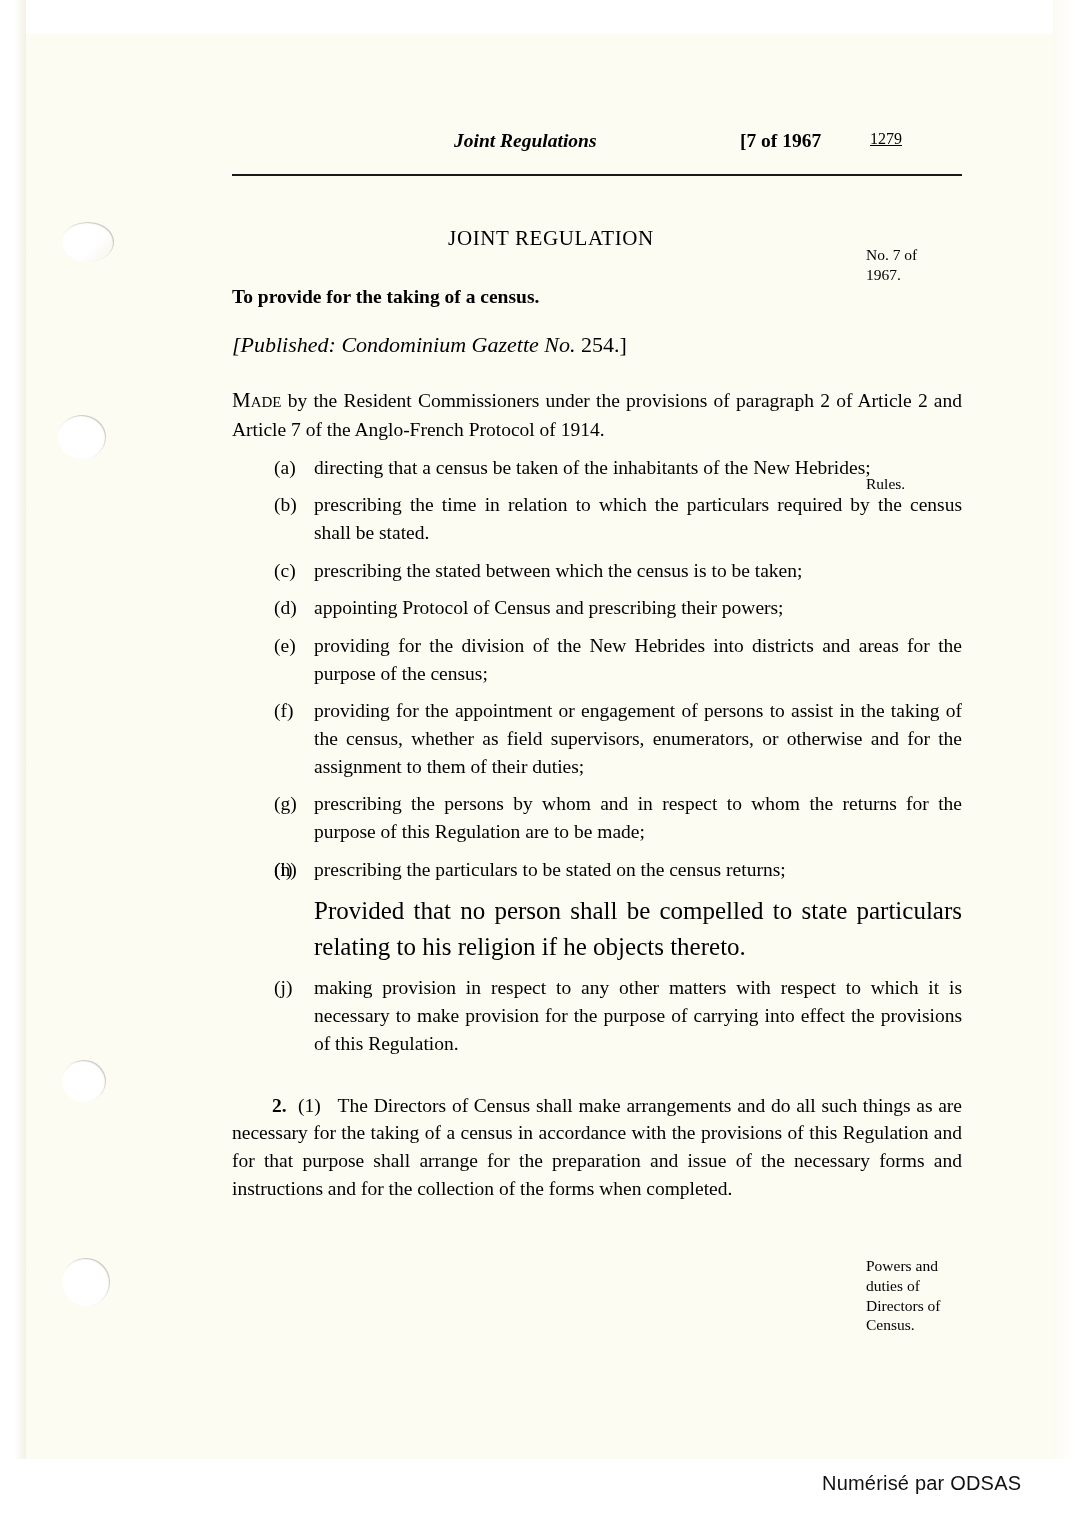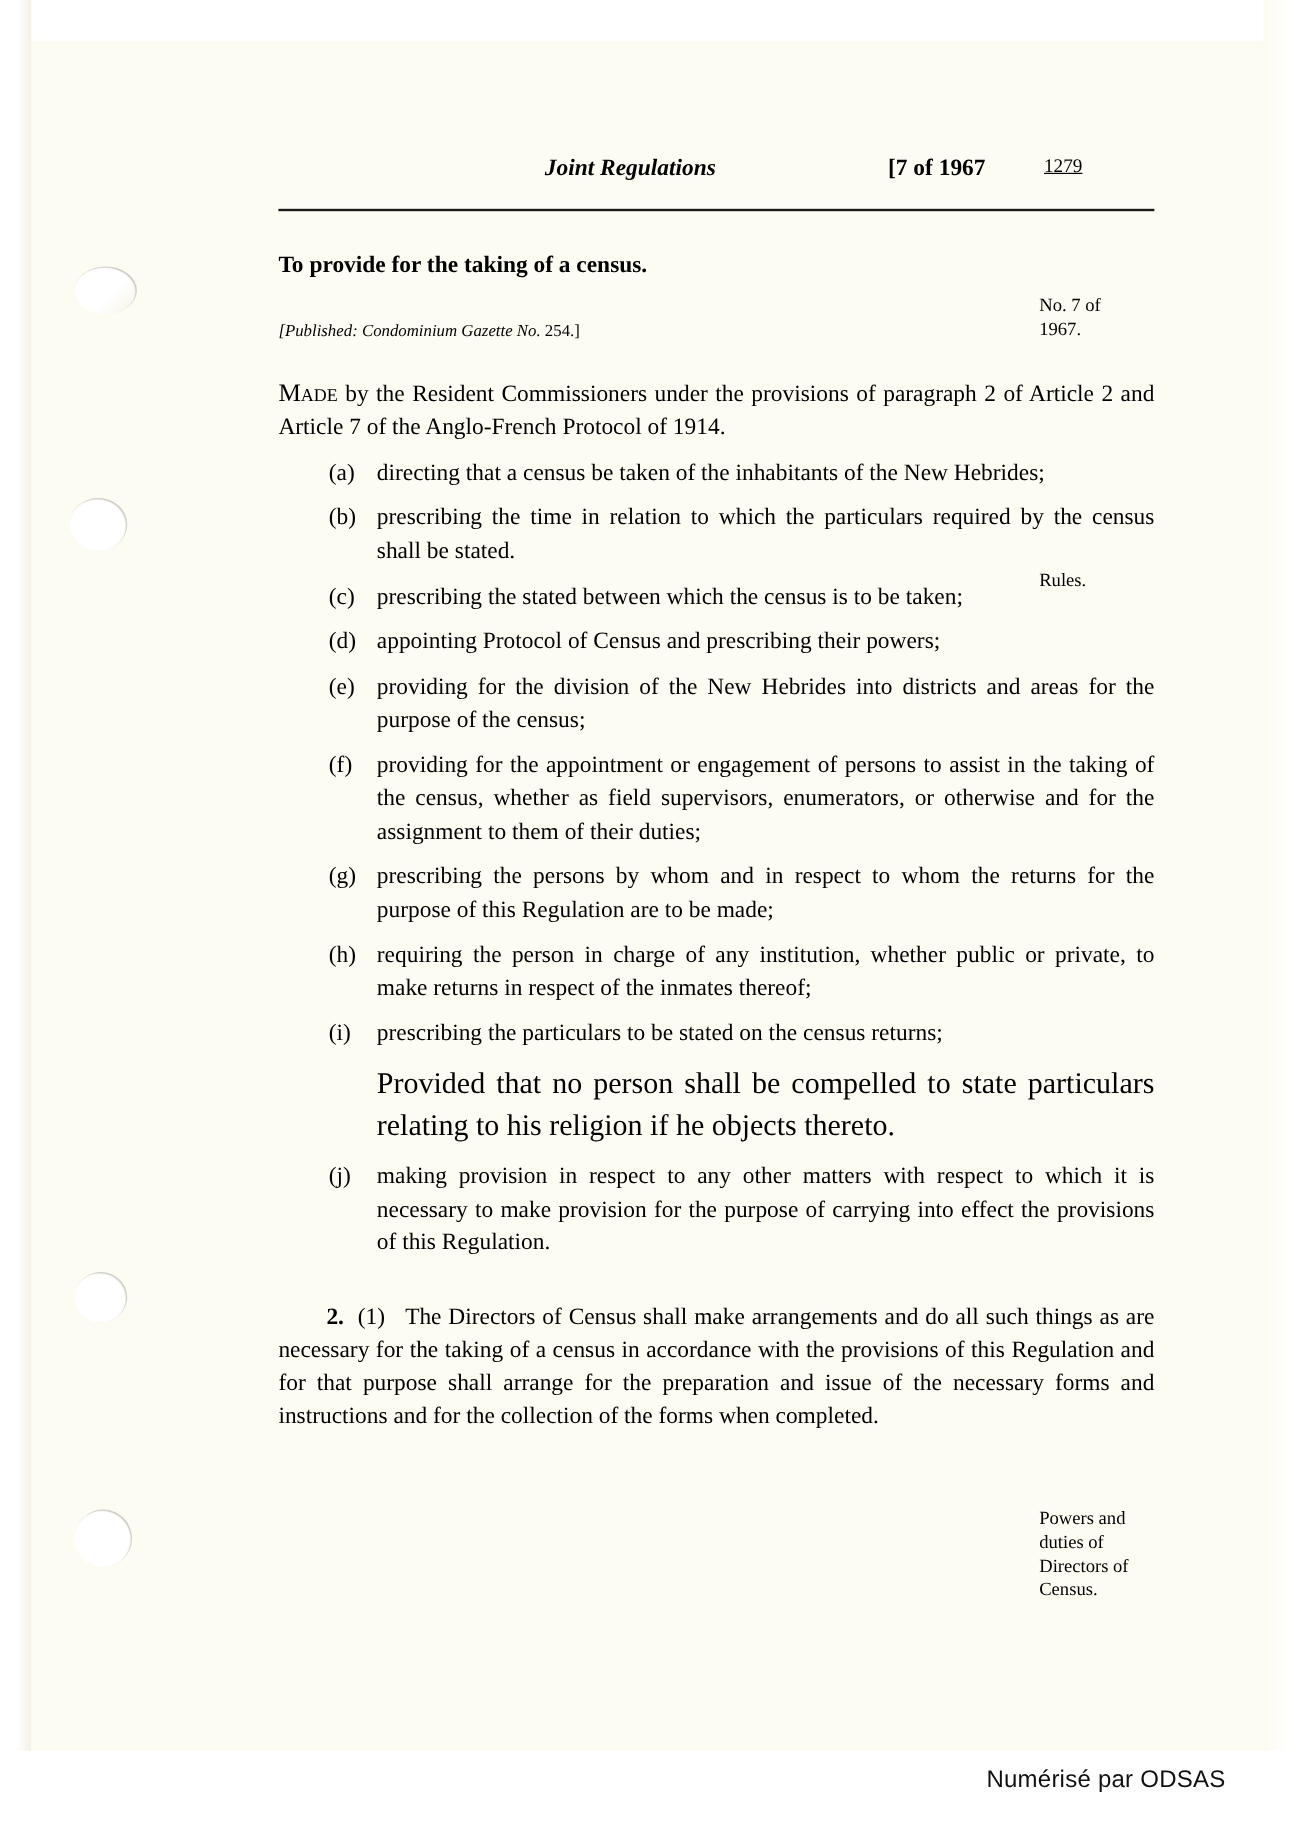--- a/index.html
+++ b/index.html
@@ -106,22 +106,22 @@
     margin-top: 50px;
     padding-right: 92px;
   }
   .subtitle {
     font-weight: 700;
     font-size: 19.5px;
     margin-top: 35px;
   }
   .published {
     font-style: italic;
-    font-size: 14px;
-    margin-top: 36px;
+    font-size: 22px;
+    margin-top: 24px;
   }
   .published .num { font-style: normal; }
 
   .para {
     font-size: 19.5px;
     line-height: 1.42;
     text-align: justify;
     margin-top: 28px;
   }
   .smallcaps {
@@ -222,37 +222,38 @@
 
   <div class="content">
 
     <div class="runhead">
       <span class="title">Joint Regulations</span>
       <span class="regno">[7 of 1967</span>
       <span class="pageno">1279</span>
     </div>
     <div class="rule"></div>
 
+    <div class="doc-title">JOINT REGULATION</div>
 
     <div class="subtitle">To provide for the taking of a census.</div>
 
     <div class="published"><span>[Published: Condominium Gazette No.</span><span class="num"> 254.]</span></div>
 
     <div class="para"><span class="smallcaps">Made</span><span> by the Resident Commissioners under the provisions of paragraph 2 of Article 2 and Article 7 of the Anglo-French Protocol of 1914.</span></div>
 
 
     <ol class="lettered">
       <li><span class="lab">(a)</span><span>directing that a census be taken of the inhabitants of the New Hebrides;</span></li>
       <li><span class="lab">(b)</span><span>prescribing the time in relation to which the particulars required by the census shall be stated.</span></li>
       <li><span class="lab">(c)</span><span>prescribing the stated between which the census is to be taken;</span></li>
       <li><span class="lab">(d)</span><span>appointing Protocol of Census and prescribing their powers;</span></li>
       <li><span class="lab">(e)</span><span>providing for the division of the New Hebrides into districts and areas for the purpose of the census;</span></li>
       <li><span class="lab">(f)</span><span>providing for the appointment or engagement of persons to assist in the taking of the census, whether as field supervisors, enumerators, or otherwise and for the assignment to them of their duties;</span></li>
       <li><span class="lab">(g)</span><span>prescribing the persons by whom and in respect to whom the returns for the purpose of this Regulation are to be made;</span></li>
-      <li><span class="lab">(h)</span><span>requiring the person in charge of any institution, whether public or private, to make returns in respect of the inmates thereof;</span></li>
+      <li><span class="lab">(h)</span></li>
       <li><span class="lab">(i)</span><span>prescribing the particulars to be stated on the census returns;</span></li>
     </ol>
 
     <div class="proviso">Provided that no person shall be compelled to state particulars relating to his religion if he objects thereto.</div>
 
     <ol class="lettered">
       <li><span class="lab">(j)</span><span>making provision in respect to any other matters with respect to which it is necessary to make provision for the purpose of carrying into effect the provisions of this Regulation.</span></li>
     </ol>
 
     <div class="sec2">

